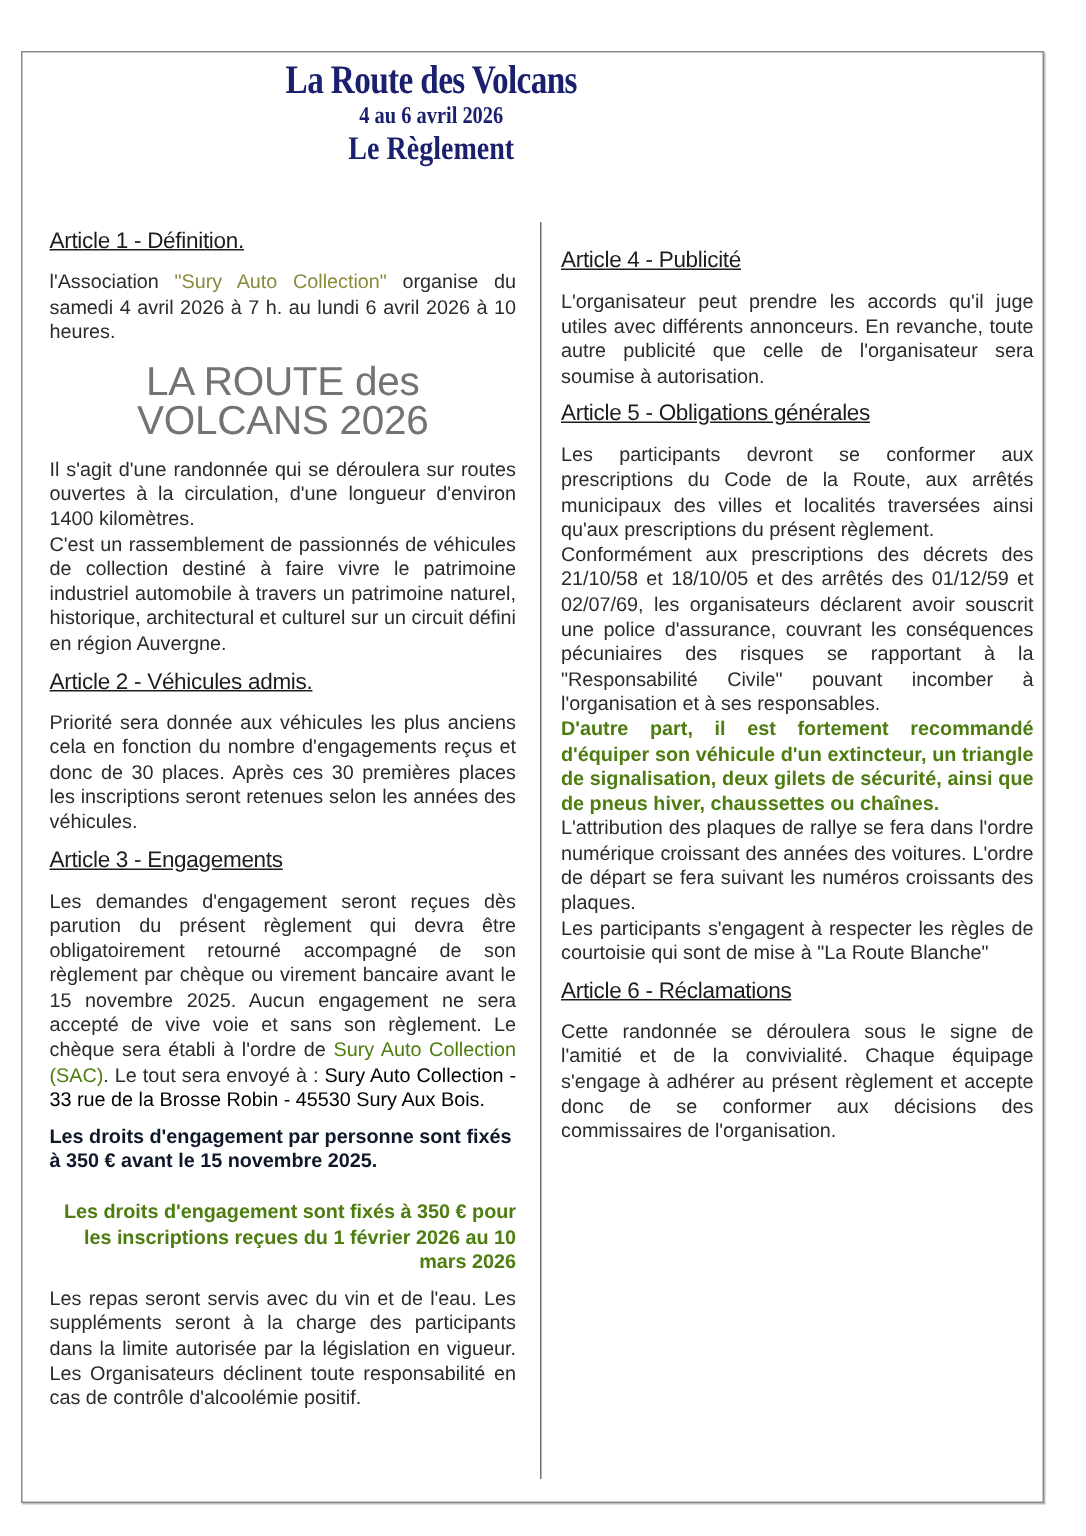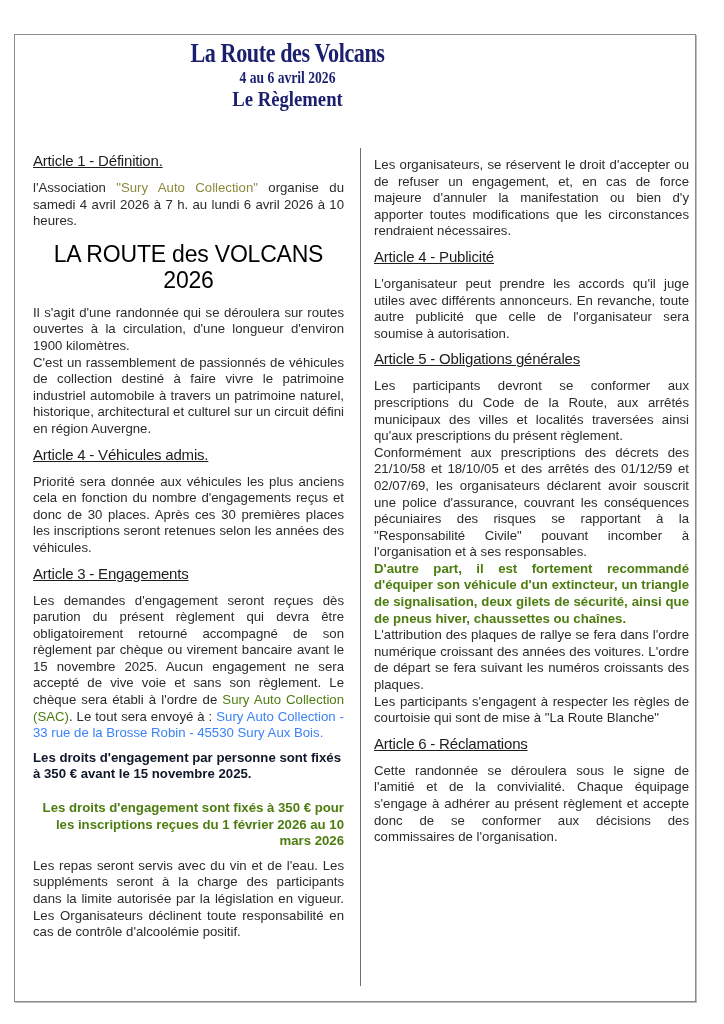--- a/index.html
+++ b/index.html
@@ -13,69 +13,68 @@
   .h-dates { font-size: 16px; line-height: 18px; margin-top: 1px; transform: scaleX(0.85); }
   .h-sub { font-size: 22px; line-height: 24px; margin-top: 0; transform: scaleX(0.85); }
   .divider { position: absolute; left: 360px; top: 148px; width: 1px; height: 838px; background: #6e6e6e; }
   .col { position: absolute; top: 150px; font-size: 13.2px; line-height: 16.6px; color: #2b2b2b; }
   .col.left { left: 33px; width: 311px; }
   .col.right { left: 374px; width: 315px; top: 157px; }
   .art-title { font-size: 15px; line-height: 21px; text-decoration: underline; color: #1d1d1d;
                margin: 0 0 9px 0; letter-spacing: -0.2px; }
   p { margin: 0; text-align: justify; }
   .gap { height: 6px; }
-  .big-title { font-size: 23px; line-height: 26px; color: #000000; text-align: center;
+  .big-title { font-size: 27px; line-height: 26px; color: #737373; text-align: center;
                margin: 11px 0 12px 0; letter-spacing: -0.2px; }
   .olive { color: #8b8a3c; }
   .red { color: #4d7c0f; }
   .navy { color: #0f172a; }
   .bold { font-weight: bold; }
-  .blue-addr { color: #3b82f6; }
+  .blue-addr { color: #000000; }
 </style>
 </head>
 <body>
 
 <div class="frame"></div>
 
 <div class="header">
   <div class="h-title">La Route des Volcans</div>
   <div class="h-dates">4 au 6 avril 2026</div>
   <div class="h-sub">Le Règlement</div>
 </div>
 
 <div class="divider"></div>
 
 <div class="col left">
   <section>
     <div class="art-title">Article 1 - Définition.</div>
     <p><span>l'Association </span><span class="olive">"Sury Auto Collection"</span><span> organise du samedi 4 avril 2026 à 7 h.  au lundi 6 avril 2026 à 10 heures.</span></p>
     <div class="big-title">LA ROUTE des VOLCANS 2026</div>
-    <p>Il s'agit d'une randonnée qui se déroulera sur routes ouvertes à la circulation, d'une longueur d'environ 1900 kilomètres.</p>
+    <p>Il s'agit d'une randonnée qui se déroulera sur routes ouvertes à la circulation, d'une longueur d'environ 1400 kilomètres.</p>
     <p>C'est un rassemblement de passionnés de véhicules de collection destiné à faire vivre le patrimoine industriel automobile à travers un patrimoine naturel, historique, architectural et culturel sur un circuit défini en région Auvergne.</p>
   </section>
   <div class="gap"></div>
   <section>
-    <div class="art-title">Article 4 - Véhicules admis.</div>
+    <div class="art-title">Article 2 - Véhicules admis.</div>
     <p>Priorité sera donnée aux véhicules les plus anciens cela en fonction du nombre d'engagements reçus et donc de 30 places. Après ces 30 premières places les inscriptions seront retenues selon les années des véhicules.</p>
   </section>
   <div class="gap"></div>
   <section>
     <div class="art-title">Article 3 - Engagements</div>
     <p><span>Les demandes d'engagement seront reçues dès parution du présent règlement qui devra être obligatoirement retourné accompagné de  son règlement par chèque ou virement bancaire avant le 15 novembre 2025. Aucun engagement ne sera accepté de vive voie et sans son règlement. Le chèque sera établi à l'ordre de </span><span class="red">Sury Auto Collection (SAC)</span><span>. Le tout sera envoyé à : </span><span class="blue-addr">Sury Auto Collection - 33 rue de la Brosse Robin - 45530 Sury Aux Bois.</span></p>
     <div style="height:8px"></div>
     <p class="navy bold" style="text-align:left">Les droits d'engagement par personne sont fixés à 350 € avant le 15 novembre 2025.</p>
     <div style="height:17px"></div>
     <p class="red bold" style="text-align:right">Les droits d'engagement sont fixés à 350 € pour les inscriptions reçues du 1 février 2026 au 10 mars 2026</p>
     <div style="height:8px"></div>
     <p>Les repas seront servis avec du vin et de l'eau. Les suppléments seront à la charge des participants dans la limite autorisée par la législation en vigueur. Les Organisateurs déclinent toute responsabilité en cas de contrôle d'alcoolémie positif.</p>
   </section>
 </div>
 
 <div class="col right">
-  <p>Les organisateurs, se réservent le droit d'accepter ou de refuser un engagement, et, en cas de force majeure d'annuler la manifestation ou bien d'y apporter toutes modifications que les circonstances rendraient nécessaires.</p>
   <div class="gap"></div>
   <section>
     <div class="art-title">Article 4 - Publicité</div>
     <p> L'organisateur peut prendre les accords qu'il juge utiles avec différents annonceurs. En revanche, toute autre publicité que celle de l'organisateur sera soumise à autorisation.</p>
   </section>
   <div class="gap"></div>
   <section>
     <div class="art-title">Article 5 - Obligations générales</div>
     <p>Les participants devront se conformer aux prescriptions du Code de la Route, aux arrêtés municipaux des villes et localités traversées ainsi qu'aux prescriptions du présent règlement.</p>
     <p>Conformément aux prescriptions des décrets des 21/10/58 et 18/10/05 et des arrêtés des 01/12/59 et 02/07/69, les organisateurs déclarent avoir souscrit une police d'assurance, couvrant les conséquences pécuniaires des risques se rapportant à la "Responsabilité Civile" pouvant incomber à l'organisation et à ses responsables.</p>

